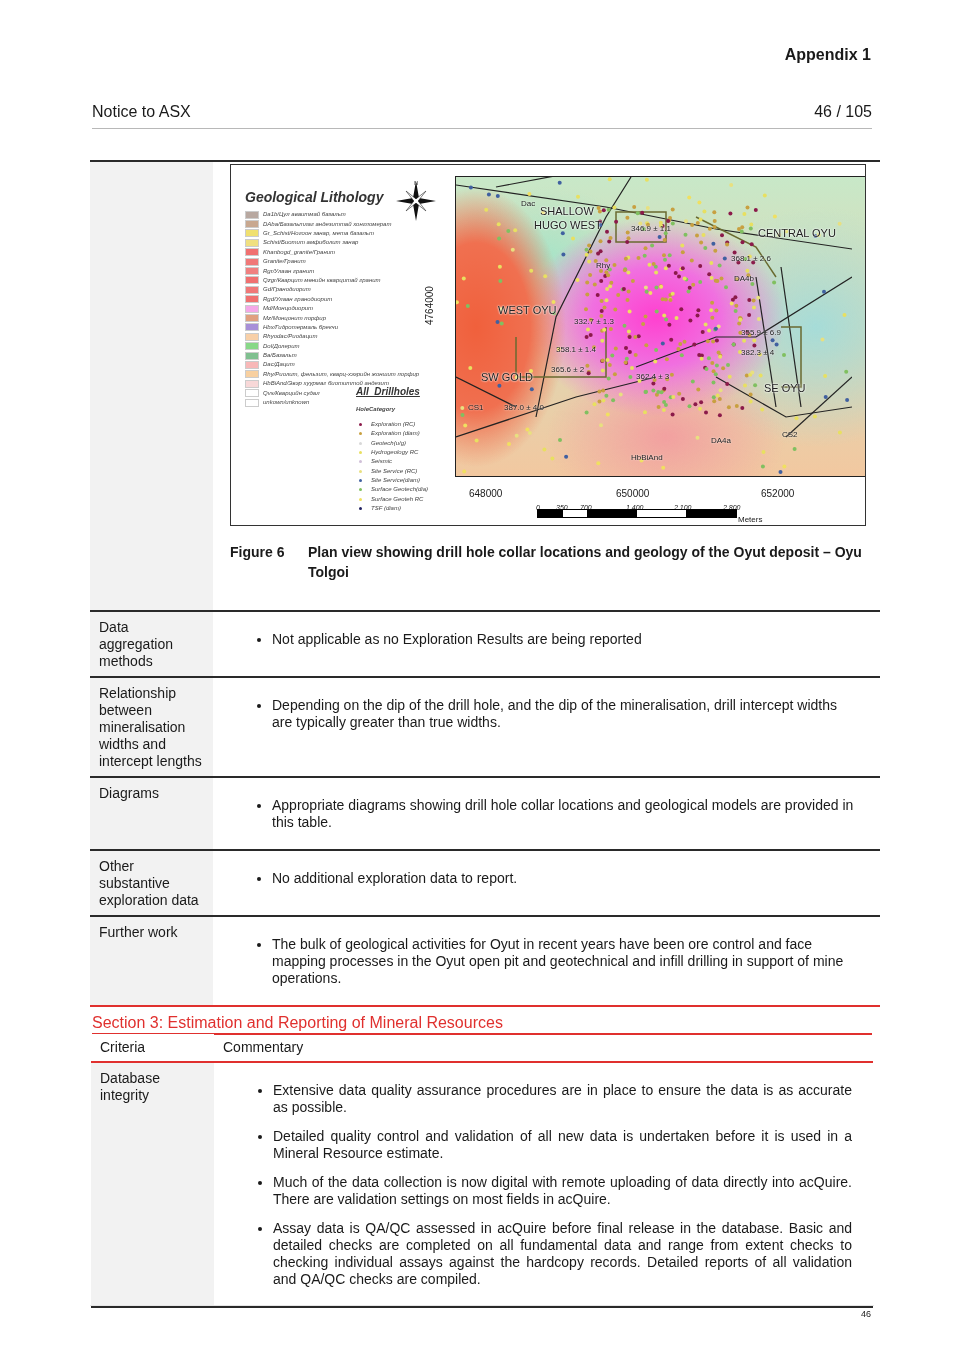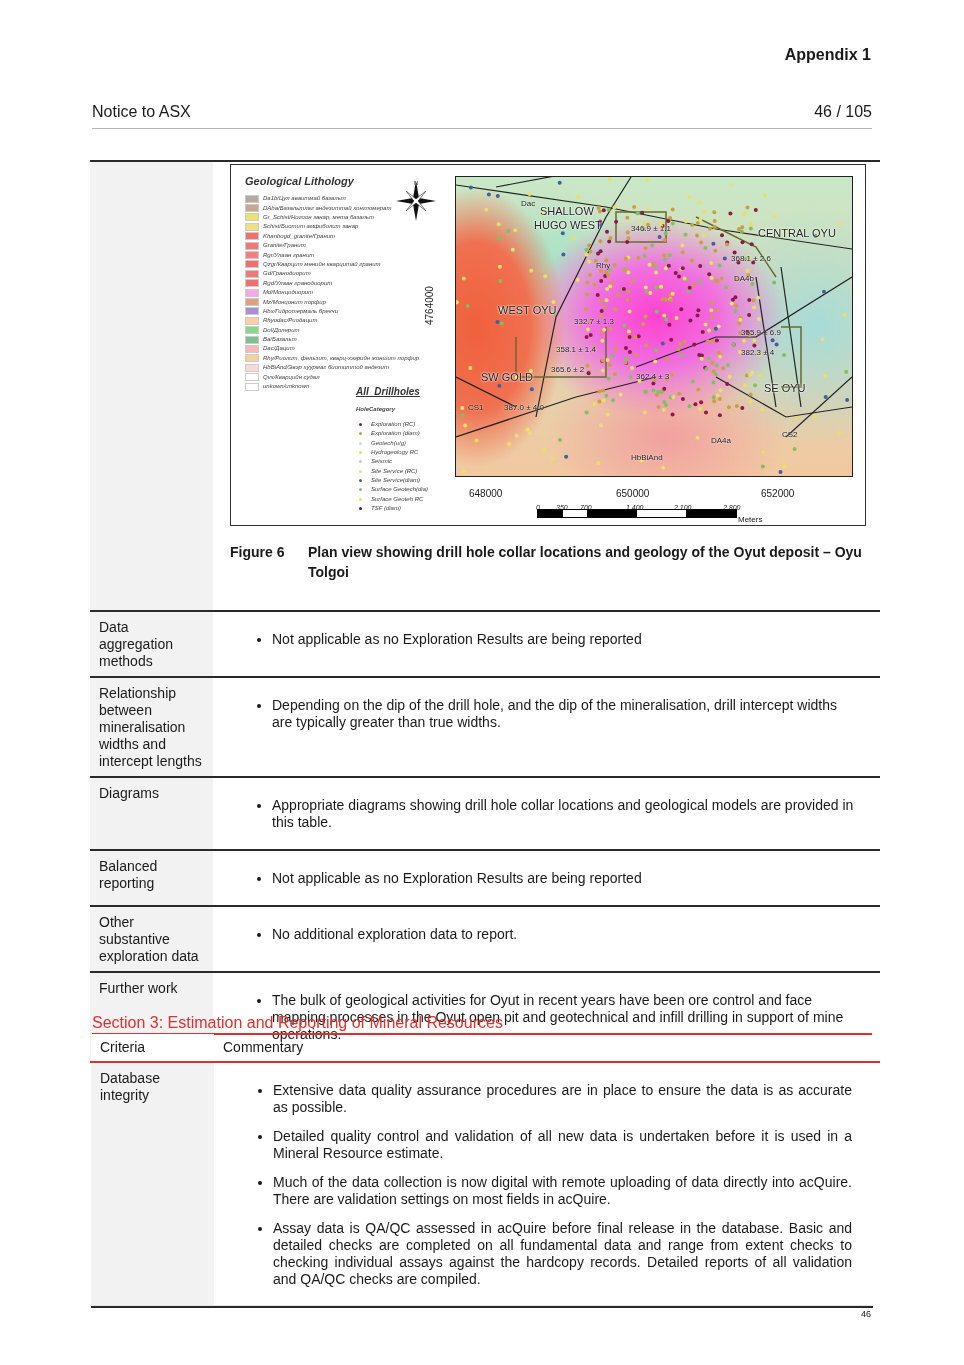--- a/index.html
+++ b/index.html
@@ -13,38 +13,39 @@
   table.t td.crit { width:105px; background:#f2f2f2; }
   table.t tr.row td { border-top:2px solid #2a2a2a; }
   table.t td.comm ul { margin:0; padding-left:38px; }
   table.t td.comm li { margin:12px; padding-left:0; }
   #t1 { top:160px; }
   #t1 tr.first td { border-top:2px solid #2a2a2a; }
   #t1 tr.last td { border-bottom:2px solid #e0302e; }
   .figcell { padding:2px 0 0 17px !important; }
   .map { width:634px; height:360px; border:1px solid #333; position:relative; background:#fff; overflow:hidden; }
   .legend { position:absolute; left:14px; top:8px; font-size:6px; color:#444; font-style:italic; }
-  .legend h4 { margin:0 0 4px 0; font-size:11px; font-style:italic; color:#333; }
+  .legend h4 { margin:16px 0 4px 0; font-size:14px; font-style:italic; color:#333; }
   .legend .li { display:flex; align-items:center; height:9.4px; }
   .legend .sw { width:12px; height:6px; margin-right:4px; border:0.5px solid #ccc; }
   .compass { position:absolute; left:163px; top:14px; width:44px; height:44px; }
   .drill { position:absolute; left:125px; top:218px; font-size:6px; font-style:italic; color:#444; }
   .drill h3 { margin:0; font-size:10px; font-weight:bold; font-style:italic; color:#333; text-decoration:underline; }
   .drill h5 { margin:1px 0 2px 0; font-size:6px; font-weight:bold; }
   .drill .di { height:9.3px; display:flex; align-items:center; padding-left:3px; }
   .drill .dot { width:3px; height:3px; border-radius:50%; margin-right:9px; }
   .northing { position:absolute; left:190px; top:120px; transform:rotate(-90deg); transform-origin:left top; font-size:10px; top:160px; }
   .mapimg { position:absolute; left:224px; top:11px; width:396px; height:299px; border:1px solid #222; overflow:hidden;
     background:
       radial-gradient(ellipse 90px 140px at 20px 150px, #f0603c 0%, #f07050 60%, rgba(240,112,80,0) 100%),
       radial-gradient(ellipse 130px 100px at 200px 140px, #ff40d0 0%, #f070e0 50%, rgba(240,112,224,0) 100%),
       radial-gradient(ellipse 120px 80px at 210px 260px, #f2a0a0 0%, rgba(242,160,160,0) 100%),
       radial-gradient(ellipse 140px 120px at 360px 150px, #a6dcd8 0%, rgba(166,220,216,0) 100%),
       radial-gradient(ellipse 100px 70px at 90px 80px, #a8e4c8 0%, rgba(168,228,200,0) 100%),
       linear-gradient(180deg, #c8e8c8 0%, #f2c8a0 100%);
+    padding-left: 14px;
   }
   .mapimg .lbl { position:absolute; font-size:11px; color:#222; text-shadow:0 0 2px #fff, 0 0 2px #fff; white-space:nowrap; }
   .mapimg .num { position:absolute; font-size:8px; color:#222; text-shadow:0 0 2px #fff; white-space:nowrap; }
   .easting { position:absolute; top:320px; font-size:10px; }
   .scale { position:absolute; left:305px; top:334px; font-size:7px; font-style:italic; }
   .scalebar { position:absolute; left:306px; top:344px; width:198px; height:7px; border:1px solid #000;
     background:linear-gradient(90deg,#000 0 12.5%, #fff 12.5% 25%, #000 25% 50%, #fff 50% 75%, #000 75% 100%); }
   .meters { position:absolute; left:507px; top:346px; font-size:8px; }
   .caption { display:flex; margin:16px 0 0 0; font-weight:bold; font-size:14px; line-height:20px; }
   .caption .fn { width:78px; flex-shrink:0; }
@@ -721,28 +722,20 @@
       </tr>
       <tr class="row">
         <td class="crit">Diagrams</td>
         <td class="comm">
           <ul>
             <li>Appropriate diagrams showing drill hole collar locations and geological models are provided in this table.</li>
           </ul>
         </td>
       </tr>
       <tr class="row">
-        <td class="crit">Balanced reporting</td>
-        <td class="comm">
-          <ul>
-            <li>Not applicable as no Exploration Results are being reported</li>
-          </ul>
-        </td>
-      </tr>
-      <tr class="row">
         <td class="crit">Other substantive exploration data</td>
         <td class="comm">
           <ul>
             <li>No additional exploration data to report.</li>
           </ul>
         </td>
       </tr>
       <tr class="row last">
         <td class="crit" style="border-bottom: 2px solid rgb(224, 48, 46);">Further work</td>
         <td class="comm" style="border-bottom: 2px solid rgb(224, 48, 46);">

